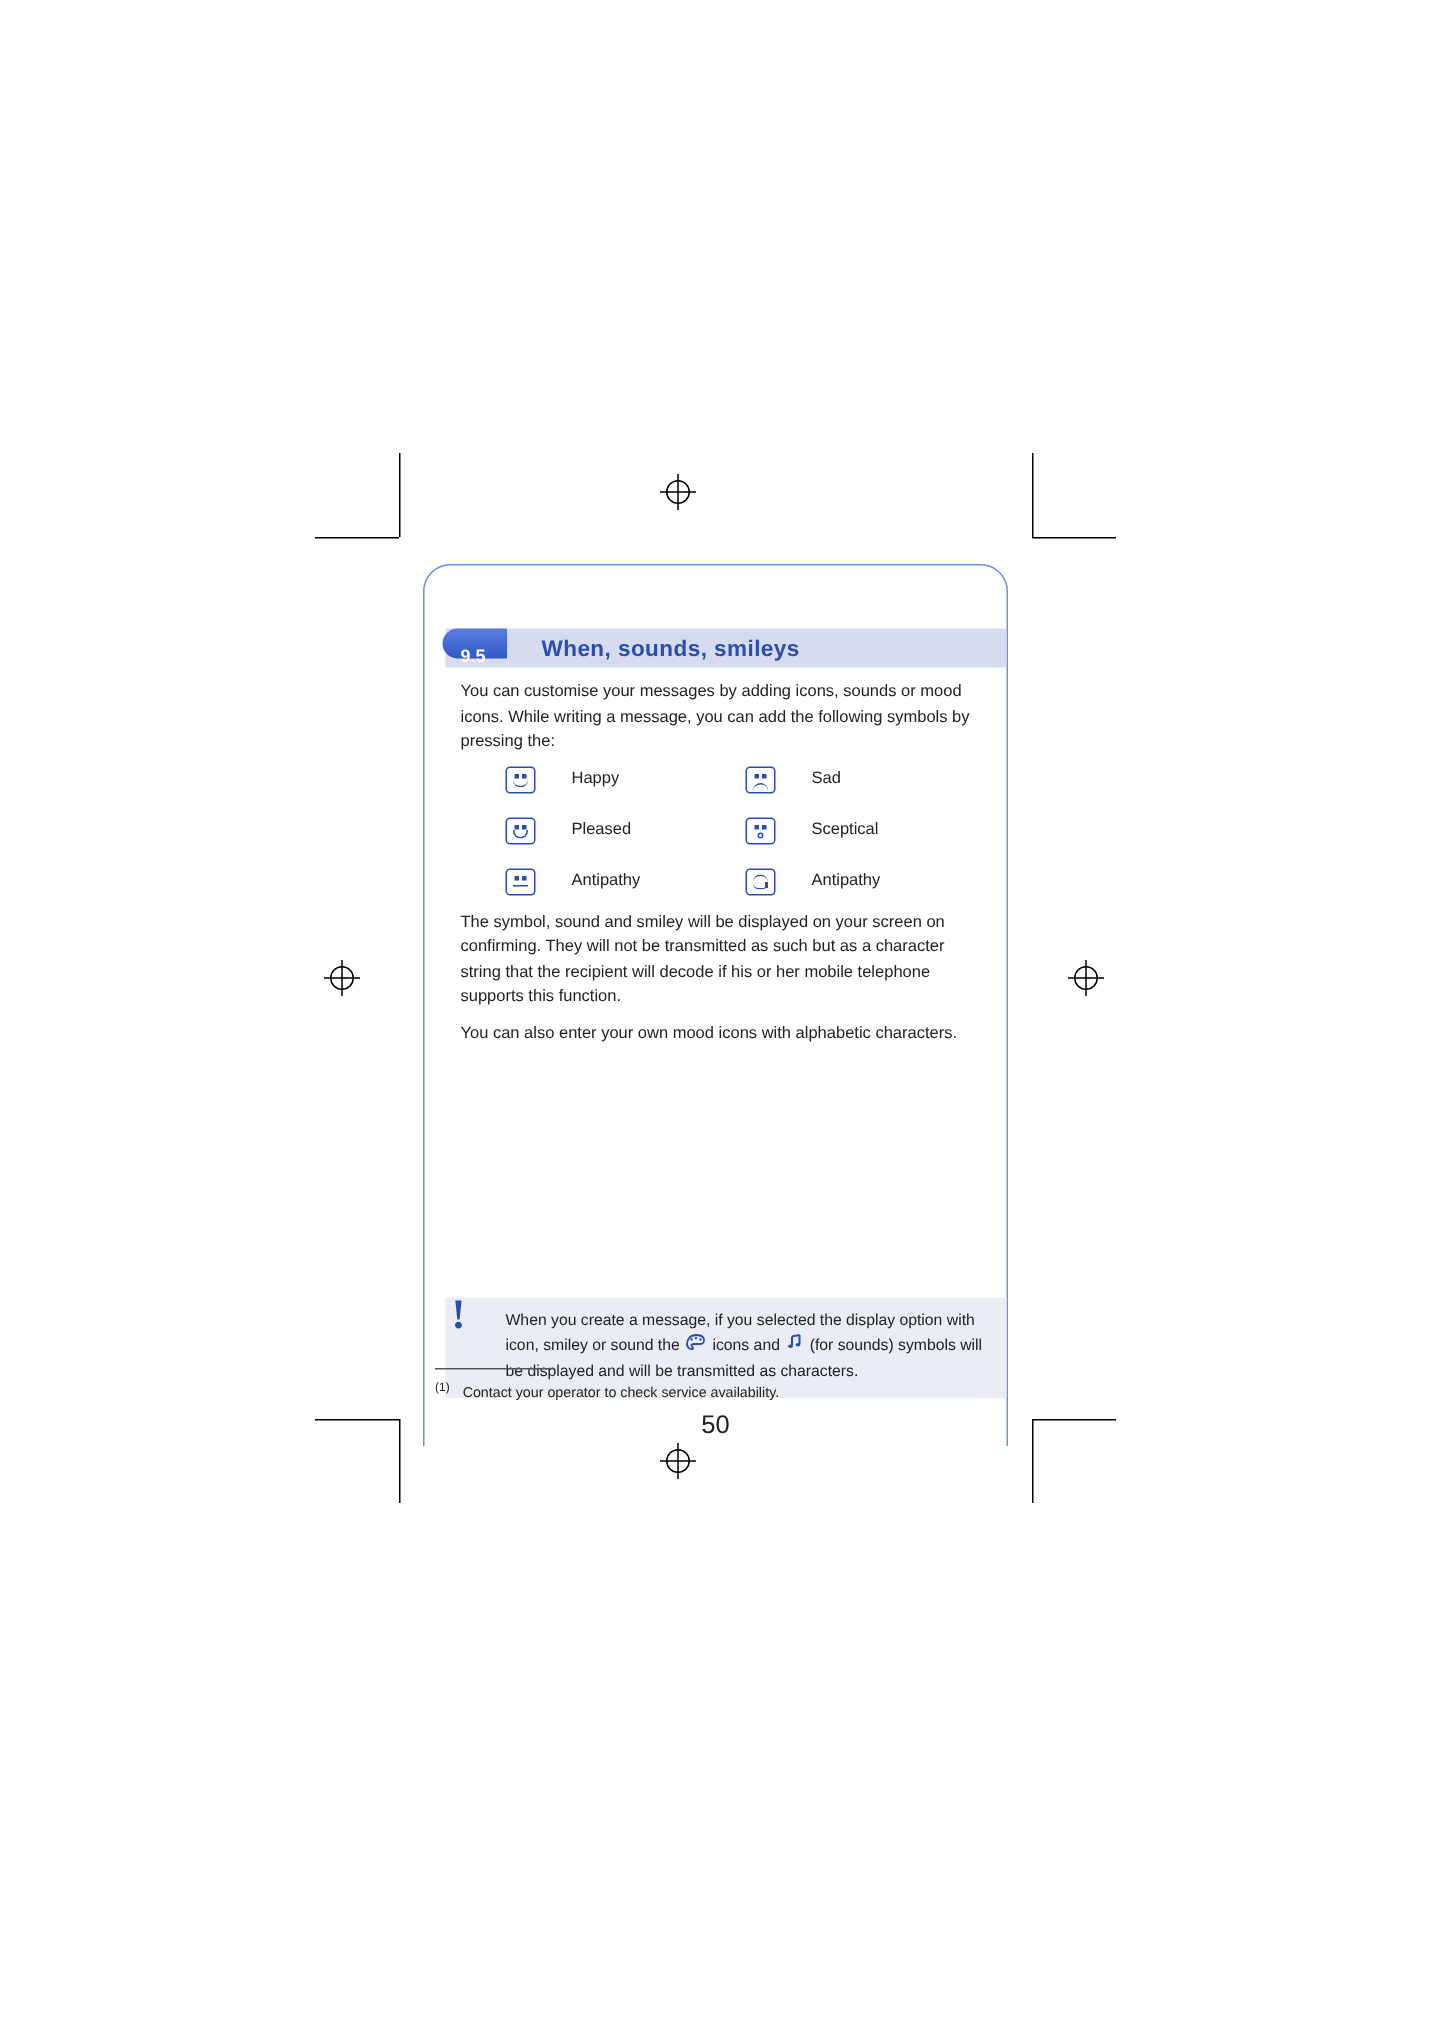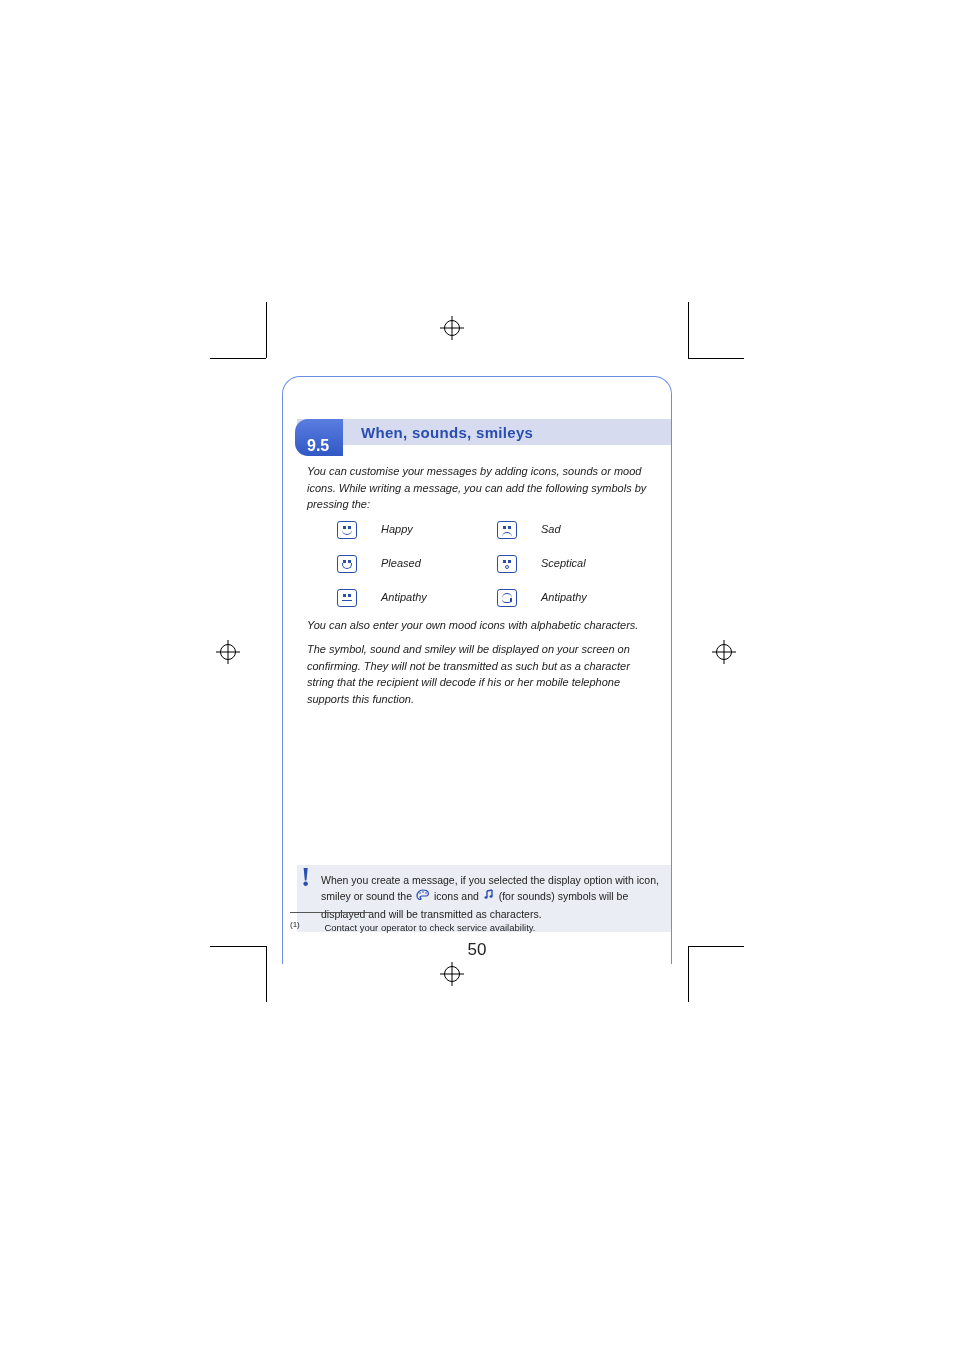--- a/index.html
+++ b/index.html
@@ -28,35 +28,35 @@
     border-top-right-radius: 18px;
   }
 
   
   .sectionbar {
     position: absolute; left: 14px; top: 42px; right: 0; height: 26px;
     background: #d6dbef;
     display: flex; align-items: center;
   }
   .section-num {
-    position: absolute; left: -2px; top: 0; height: 37px;
+    position: absolute; left: -2px; top: 0; height: 20px;
     padding: 16px 14px 0 12px;
     display: flex; align-items: center;
-    color: #fff; font-weight: bold; font-size: 16px;
+    color: #fff; font-weight: bold; font-size: 12px;
     border-radius: 13px 0 0 13px;
     background: linear-gradient(#5a7de0, #3158c5);
   }
   .section-title {
     margin-left: 64px; color: #2a4db0; font-weight: bold; font-size: 15px;
     letter-spacing: 0.3px;
   }
 
   .body {
-    position: absolute; left: 24px; right: 24px; top: 86px;
-    font-size: 11px; color: #222; line-height: 1.5; font-style: italic;
+    position: absolute; left: 24px; right: 24px; top: 76px;
+    font-size: 11px; color: #222; line-height: 1.5;
   }
   .para { margin-bottom: 8px; }
 
   .smiley-grid {
     margin: 6px 0 10px 30px;
     display: grid;
     grid-template-columns: 28px 100px 28px 100px;
     row-gap: 6px; column-gap: 6px;
     align-items: center;
     font-size: 11px;
@@ -78,21 +78,21 @@
   .smiley .arc-eyes { position: absolute; left: 4px; right: 4px; top: 3px; height: 5px; border-top: 1.5px solid #2a4db0; border-radius: 8px 8px 0 0; }
   .smiley .mouth.anti { border-bottom: 1.5px solid #2a4db0; border-radius: 0 0 8px 8px; height: 4px; bottom: 3px; }
   .smiley .tear { position: absolute; width: 2px; height: 4px; background: #2a4db0; right: 4px; top: 8px; }
 
   .note-box {
     position: absolute; left: 14px; right: 0; top: 488px;
     background: #ebedf5;
     padding: 8px 12px 10px 8px;
     font-size: 10.5px; color: #222; line-height: 1.45;
   }
-  .note-box .note-body { margin-left: 16px; }
+  .note-box .note-body { margin-left: 32px; }
   .bang {
     position: absolute; left: 4px; top: -8px;
     color: #2a4db0; font-size: 28px; font-weight: bold;
     font-family: Georgia, serif;
   }
 
   .inline-icon { display: inline-block; vertical-align: middle; color: #2a4db0; font-size: 13px; margin: 0 1px; }
 
   .page-num {
     position: absolute; left: 50%; transform: translateX(-50%);
@@ -171,22 +171,22 @@
           </div>
         <span>Antipathy</span>
         <div class="smiley">
             <span class="arc-eyes"></span>
             <span class="mouth anti"></span>
             <span class="tear"></span>
           </div>
         <span>Antipathy</span>
       </div>
 
+      <p class="para">The symbol, sound and smiley will be displayed on your screen on confirming. They will not be transmitted as such but as a character string that the recipient will decode if his or her mobile telephone supports this function.</p>
       <p class="para">You can also enter your own mood icons with alphabetic characters.</p>
-      <p class="para">The symbol, sound and smiley will be displayed on your screen on confirming. They will not be transmitted as such but as a character string that the recipient will decode if his or her mobile telephone supports this function.</p>
     </div>
 
     <div class="note-box">
       <div class="bang">!</div>
       <div class="note-body">
         <span>When you create a message, if you selected the display option with icon, smiley or sound the </span>
         <span class="inline-icon">
           <svg width="14" height="12" viewBox="0 0 14 12">
               <path d="M7 1 C3 1 1 4 1 7 C1 10 4 11 5 10 C5 9 4 9 4 8 C4 7 5 7 6 7 L10 7 C12 7 13 5 12 3 C11 1 9 1 7 1 Z" fill="none" stroke="#2a4db0" stroke-width="1.2"></path>
               <circle cx="4" cy="4" r="0.8" fill="#2a4db0"></circle>
@@ -205,20 +205,20 @@
             </svg>
         </span>
         <span> (for sounds) symbols will be displayed and will be transmitted as characters.</span>
       </div>
     </div>
 
   </div>
 
   <div style="position:absolute; left:290px; top:920px; font-size:9.5px; color:#222; width:380px;">
     <span style="font-size:8px; vertical-align:super;">(1)</span>
-    <span style="margin-left:22px;">Contact your operator to check service availability.</span>
+    <span style="margin-left:6px;">Contact your operator to check service availability.</span>
   </div>
 
   <div style="position:absolute; left:290px; top:912px; width:80px; border-top:0.5px solid #555;"></div>
 
   <div class="page-num">50</div>
 
 </div>
 
 </body></html>

